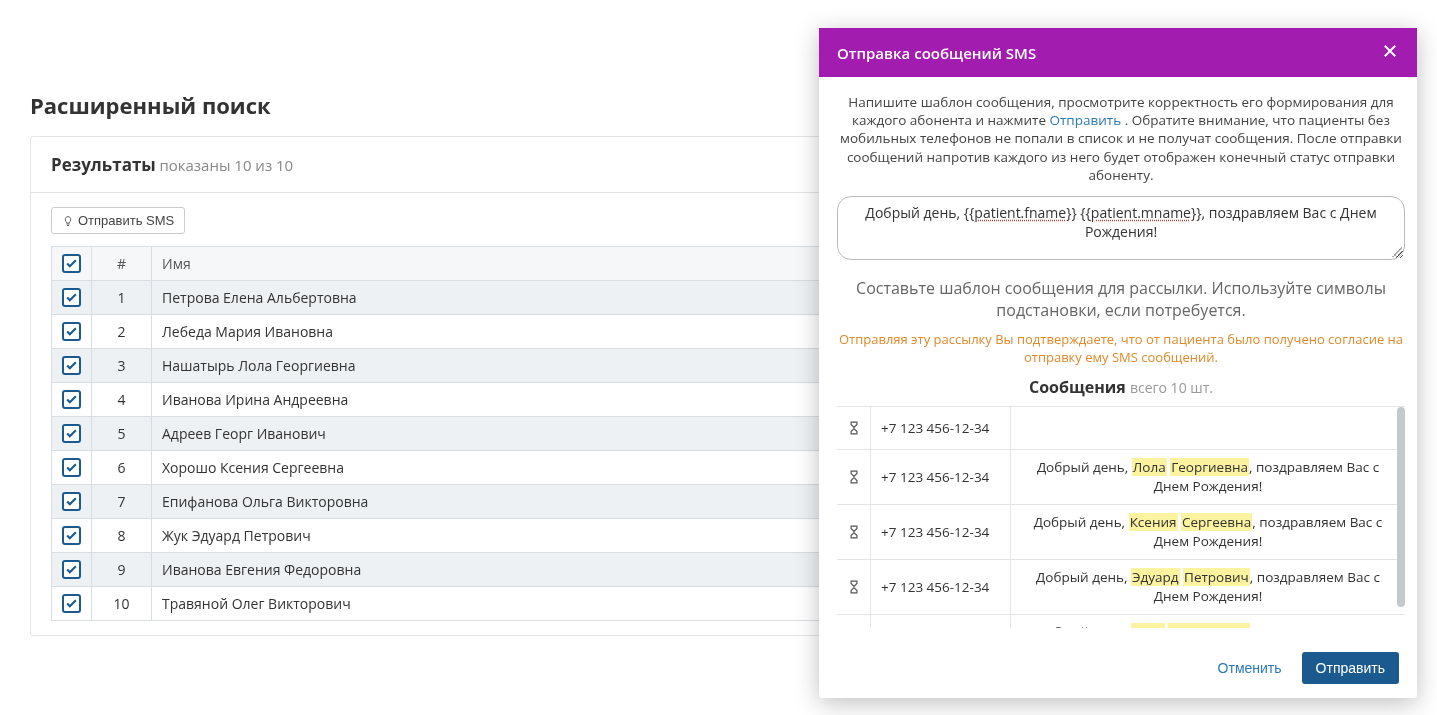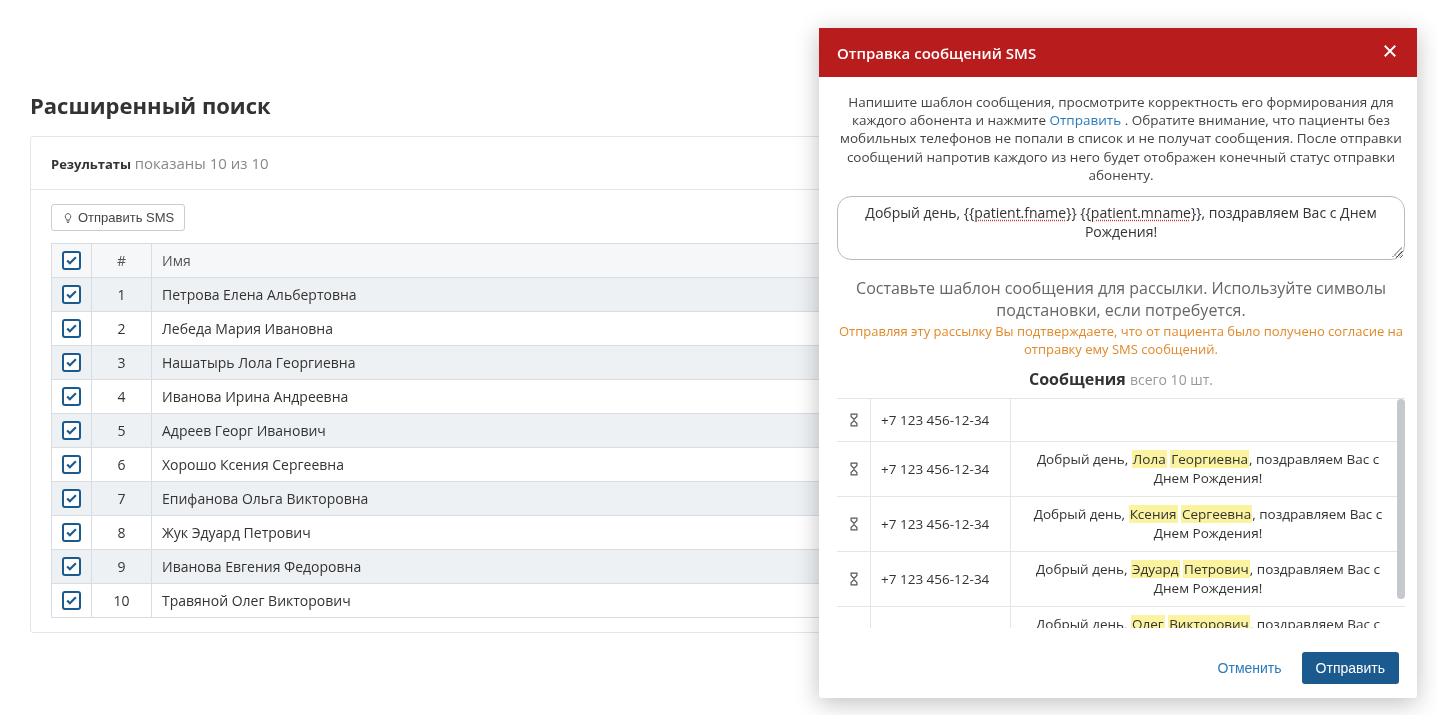--- a/index.html
+++ b/index.html
@@ -23,21 +23,21 @@
   }
   .card {
     border: 1px solid #e5e5e5;
     border-radius: 3px;
   }
   .card-header {
     padding: 16px 20px;
     border-bottom: 1px solid #e5e5e5;
   }
   .card-header .results-label {
-    font-size: 13px;
+    font-size: 17px;
     font-weight: 700;
     color: #333;
   }
   .card-header .results-count {
     font-size: 15px;
     color: #888;
     font-weight: 400;
   }
   .card-body {
     padding: 14px 20px;
@@ -100,21 +100,21 @@
     right: 20px;
     width: 598px;
     background: #fff;
     box-shadow: 0 5px 25px rgba(0,0,0,0.25);
     border-radius: 3px;
     display: flex;
     flex-direction: column;
     max-height: 670px;
   }
   .modal-header {
-    background: #b91c1c;
+    background: #a21caf;
     color: #fff;
     padding: 14px 18px;
     display: flex;
     justify-content: space-between;
     align-items: center;
   }
   .modal-header .title { font-size: 15px; font-weight: 600; }
   .modal-header .close { cursor: pointer; font-size: 20px; line-height: 1; }
   .modal-body {
     padding: 16px 12px 10px 18px;
@@ -143,21 +143,21 @@
       linear-gradient(135deg, transparent 50%, #aaa 50%, #aaa 60%, transparent 60%, transparent 70%, #aaa 70%, #aaa 80%, transparent 80%);
   }
   .tpl-var {
     text-decoration: underline dotted #c0392b;
     text-underline-offset: 2px;
   }
   .hint {
     font-size: 16px; color:#666; margin-top:18px; line-height:1.35;
   }
   .warning {
-    font-size: 13px; color:#e08a2b; margin-top:2px; line-height:1.35;
+    font-size: 13px; color:#e08a2b; margin-top:10px; line-height:1.35;
   }
   .messages-header {
     margin-top: 10px;
     font-size: 16px;
   }
   .messages-header .lbl { font-weight:700; color:#333; }
   .messages-header .cnt { color:#999; font-weight:400; font-size:14px; }
 
   .messages-list {
     margin-top: 8px;

